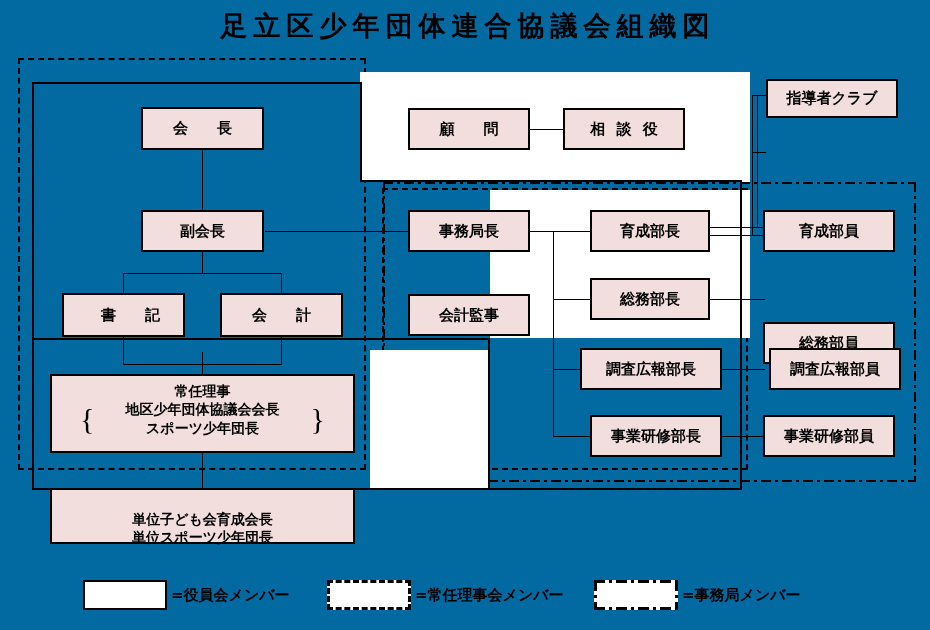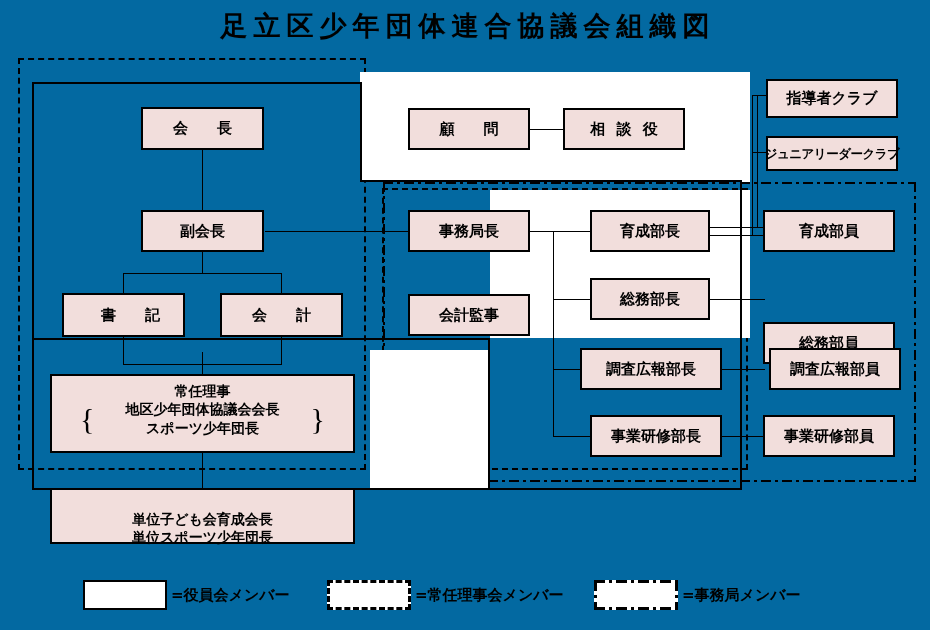--- a/index.html
+++ b/index.html
@@ -202,21 +202,20 @@
   <div class="node wide-space" style="left:408px; top:108px; width:122px; height:42px;">顧　問</div>
 
   <div class="node" style="left:563px; top:108px; width:122px; height:42px; letter-spacing:3px; text-indent:3px;">相 談 役</div>
 
   <div class="node" style="left:408px; top:210px; width:122px; height:42px;">事務局長</div>
 
   <div class="node" style="left:408px; top:294px; width:122px; height:42px;">会計監事</div>
 
   <div class="node" style="left:766px; top:79px; width:132px; height:39px;">指導者クラブ</div>
 
-  <div class="node small" style="left:766px; top:136px; width:132px; height:35px;">ジュニアリーダークラブ</div>
 
   <div class="node" style="left:590px; top:210px; width:120px; height:42px;">育成部長</div>
   <div class="node" style="left:590px; top:278px; width:120px; height:42px;">総務部長</div>
   <div class="node" style="left:580px; top:348px; width:142px; height:42px;">調査広報部長</div>
   <div class="node" style="left:590px; top:415px; width:132px; height:42px;">事業研修部長</div>
 
   <div class="node" style="left:763px; top:210px; width:132px; height:42px;">育成部員</div>
   <div class="node" style="left:763px; top:278px; width:132px; height:42px;margin-top:44px;">総務部員</div>
   <div class="node" style="left:769px; top:348px; width:132px; height:42px;">調査広報部員</div>
   <div class="node" style="left:763px; top:415px; width:132px; height:42px;">事業研修部員</div>

